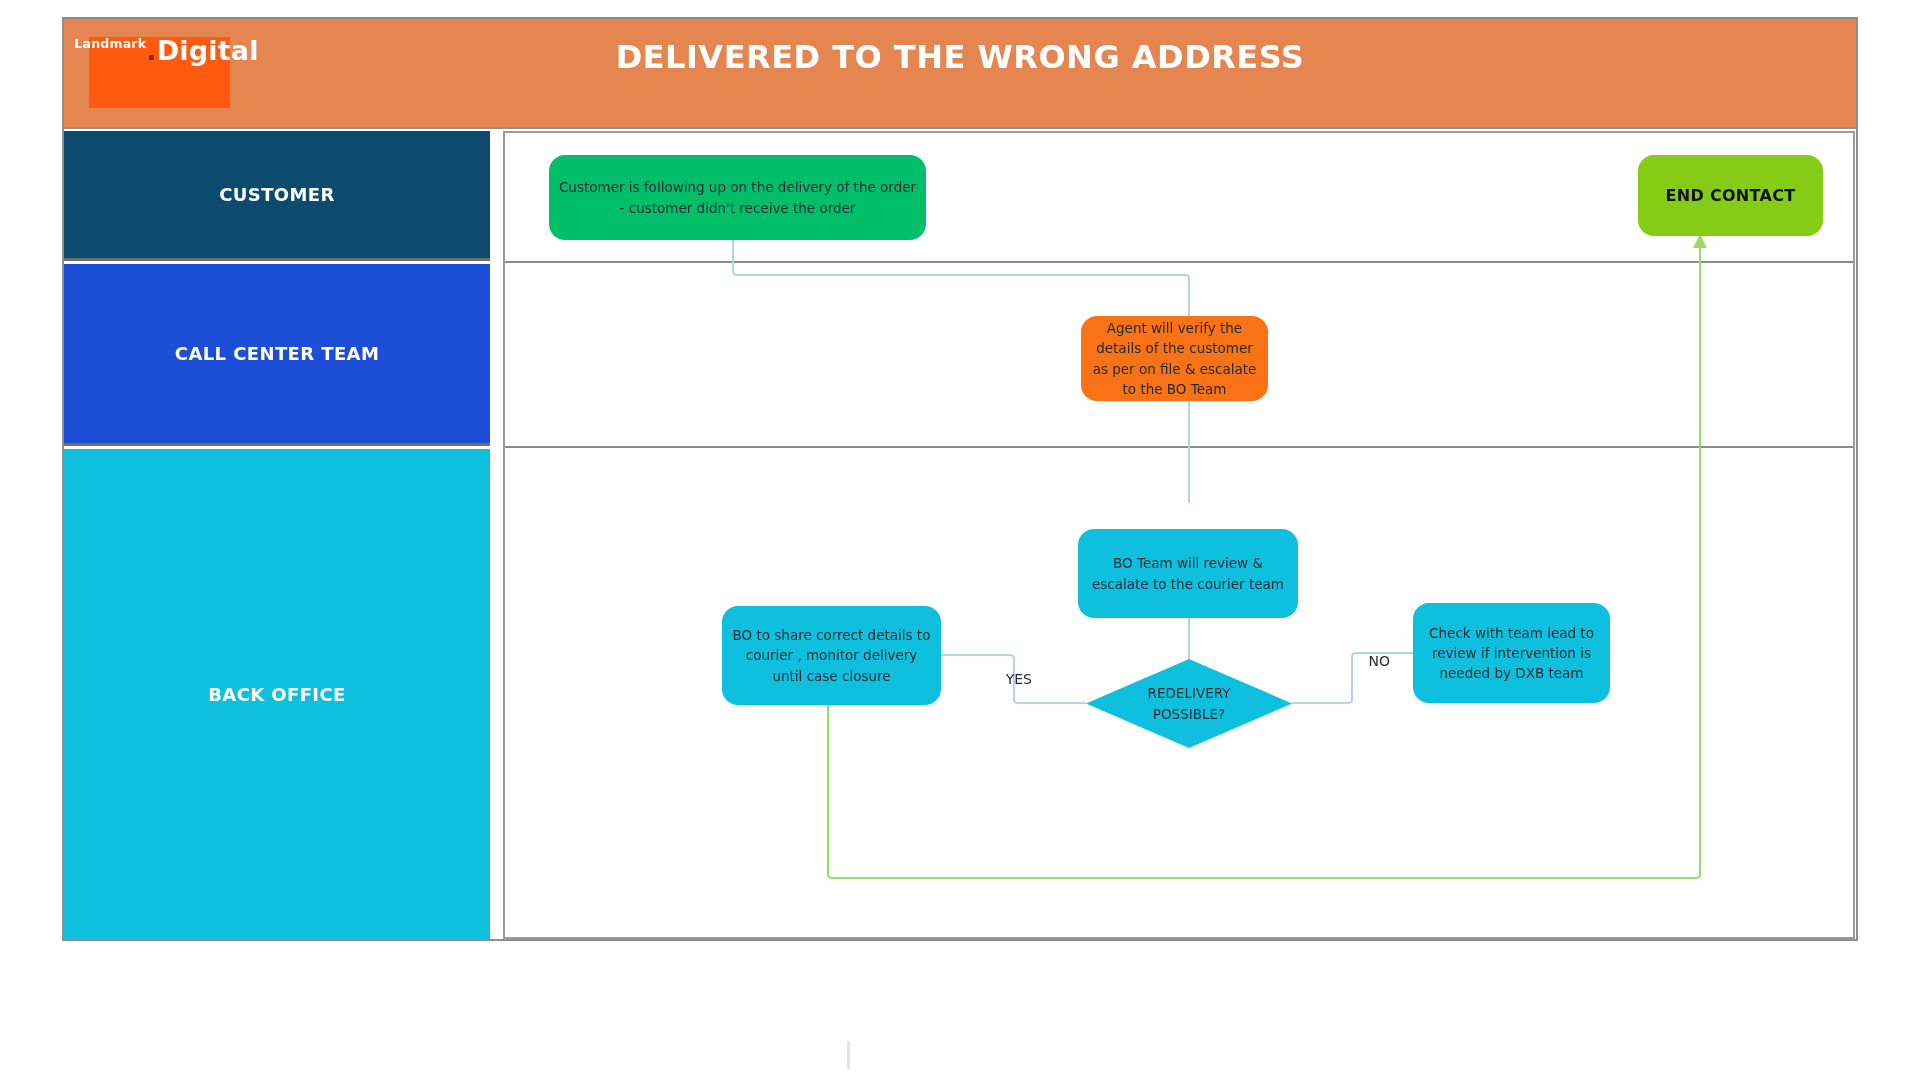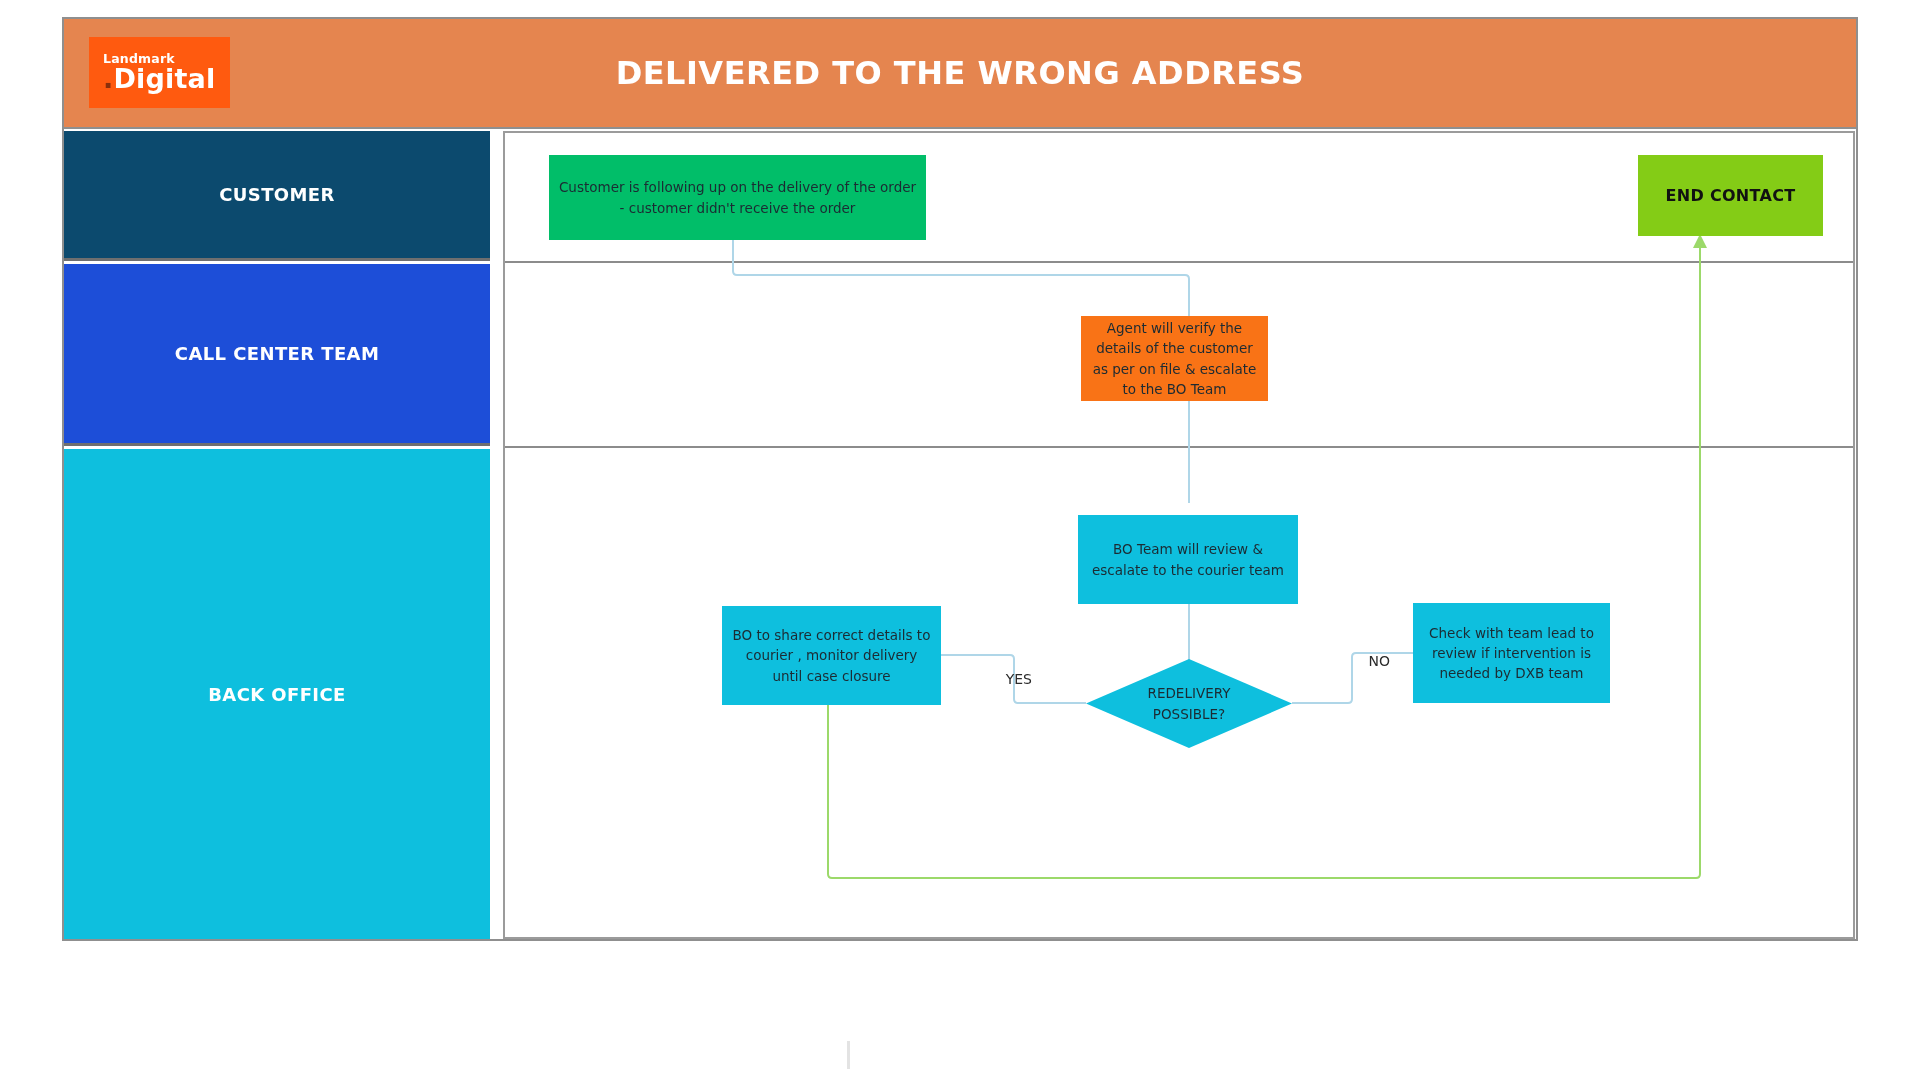--- a/index.html
+++ b/index.html
@@ -8,26 +8,26 @@
   .abs { position:absolute; }
 
   
   #diagram-border { left:62px; top:17px; width:1796px; height:924px;
     border:2px solid #8f8f8f; background:#fff; }
 
   
   #header-bar { left:64px; top:19px; width:1792px; height:110px;
     background:#e5854f; border-bottom:2px solid #8f8f8f; }
   #brand-logo { left:89px; top:37px; width:141px; height:71px; background:#ff5a0f;
-    color:#fff; display:flex; flex-direction:column; justify-content:center;
+    color:#fff; display:flex; flex-direction:row; justify-content:center;
     padding-left:14px; line-height:1.05; }
   .logo-top { font-size:12.5px; font-weight:bold; letter-spacing:.2px; }
   .logo-bottom { font-size:27px; font-weight:bold; letter-spacing:.2px; }
   .logo-dot { color:#8a2f0b; }
-  #page-title { left:64px; top:19px; width:1792px; height:108px; display:flex;
+  #page-title { left:64px; top:3px; width:1792px; height:108px; display:flex;
     align-items:center; justify-content:center; color:#ffffff; font-size:32px;
     font-weight:bold; letter-spacing:.5px; }
 
   
   .lane-label { left:64px; width:426px; color:#fff; font-weight:bold;
     font-size:18px; letter-spacing:.4px; display:flex; align-items:center;
     justify-content:center; text-align:center; }
   #lane-customer   { top:131px; height:130px; background:#0c4a6e; border-bottom:3px solid #6f6f6f; }
   #lane-callcenter { top:264px; height:182px; background:#1d4ed8; border-bottom:3px solid #6f6f6f; }
   #lane-backoffice { top:449px; height:490px; background:#0ebfde; }
@@ -38,26 +38,26 @@
   .lane-divider { left:505px; width:1348px; height:2px; background:#8c8c8c; }
   #divider-1 { top:261px; }
   #divider-2 { top:446px; }
 
   
   #connectors { left:0; top:0; width:1920px; height:1080px; pointer-events:none; }
 
   
   .node { display:flex; align-items:center; justify-content:center;
     text-align:center; color:#1c2b33; font-size:13.5px; line-height:1.5;
-    padding:6px 9px; }
+    padding:6px 9px;border-radius:16px; }
   #node-customer-inquiry { left:549px; top:155px; width:377px; height:85px; background:#01be69; }
   #node-end-contact { left:1638px; top:155px; width:185px; height:81px; background:#84cc16;
     font-weight:bold; font-size:16px; color:#111; letter-spacing:.3px; }
   #node-agent-verify { left:1081px; top:316px; width:187px; height:85px; background:#f97316; }
-  #node-bo-review { left:1078px; top:515px; width:220px; height:89px; background:#0ebfde; }
+  #node-bo-review { left:1078px; top:529px; width:220px; height:89px; background:#0ebfde; }
   #node-bo-share { left:722px; top:606px; width:219px; height:99px; background:#0ebfde; }
   #node-check-team-lead { left:1413px; top:603px; width:197px; height:100px; background:#0ebfde; }
   #node-redelivery-decision { left:1086px; top:659px; width:206px; height:89px;
     background:#0ebfde; clip-path:polygon(50% 0%,100% 50%,50% 100%,0% 50%);
     padding:0 38px; }
 
   .edge-label { font-size:14px; color:#2b2b2b; }
   #label-yes { left:972px; top:671px; width:60px; text-align:right; }
   #label-no  { left:1340px; top:653px; width:50px; text-align:right; }
 

